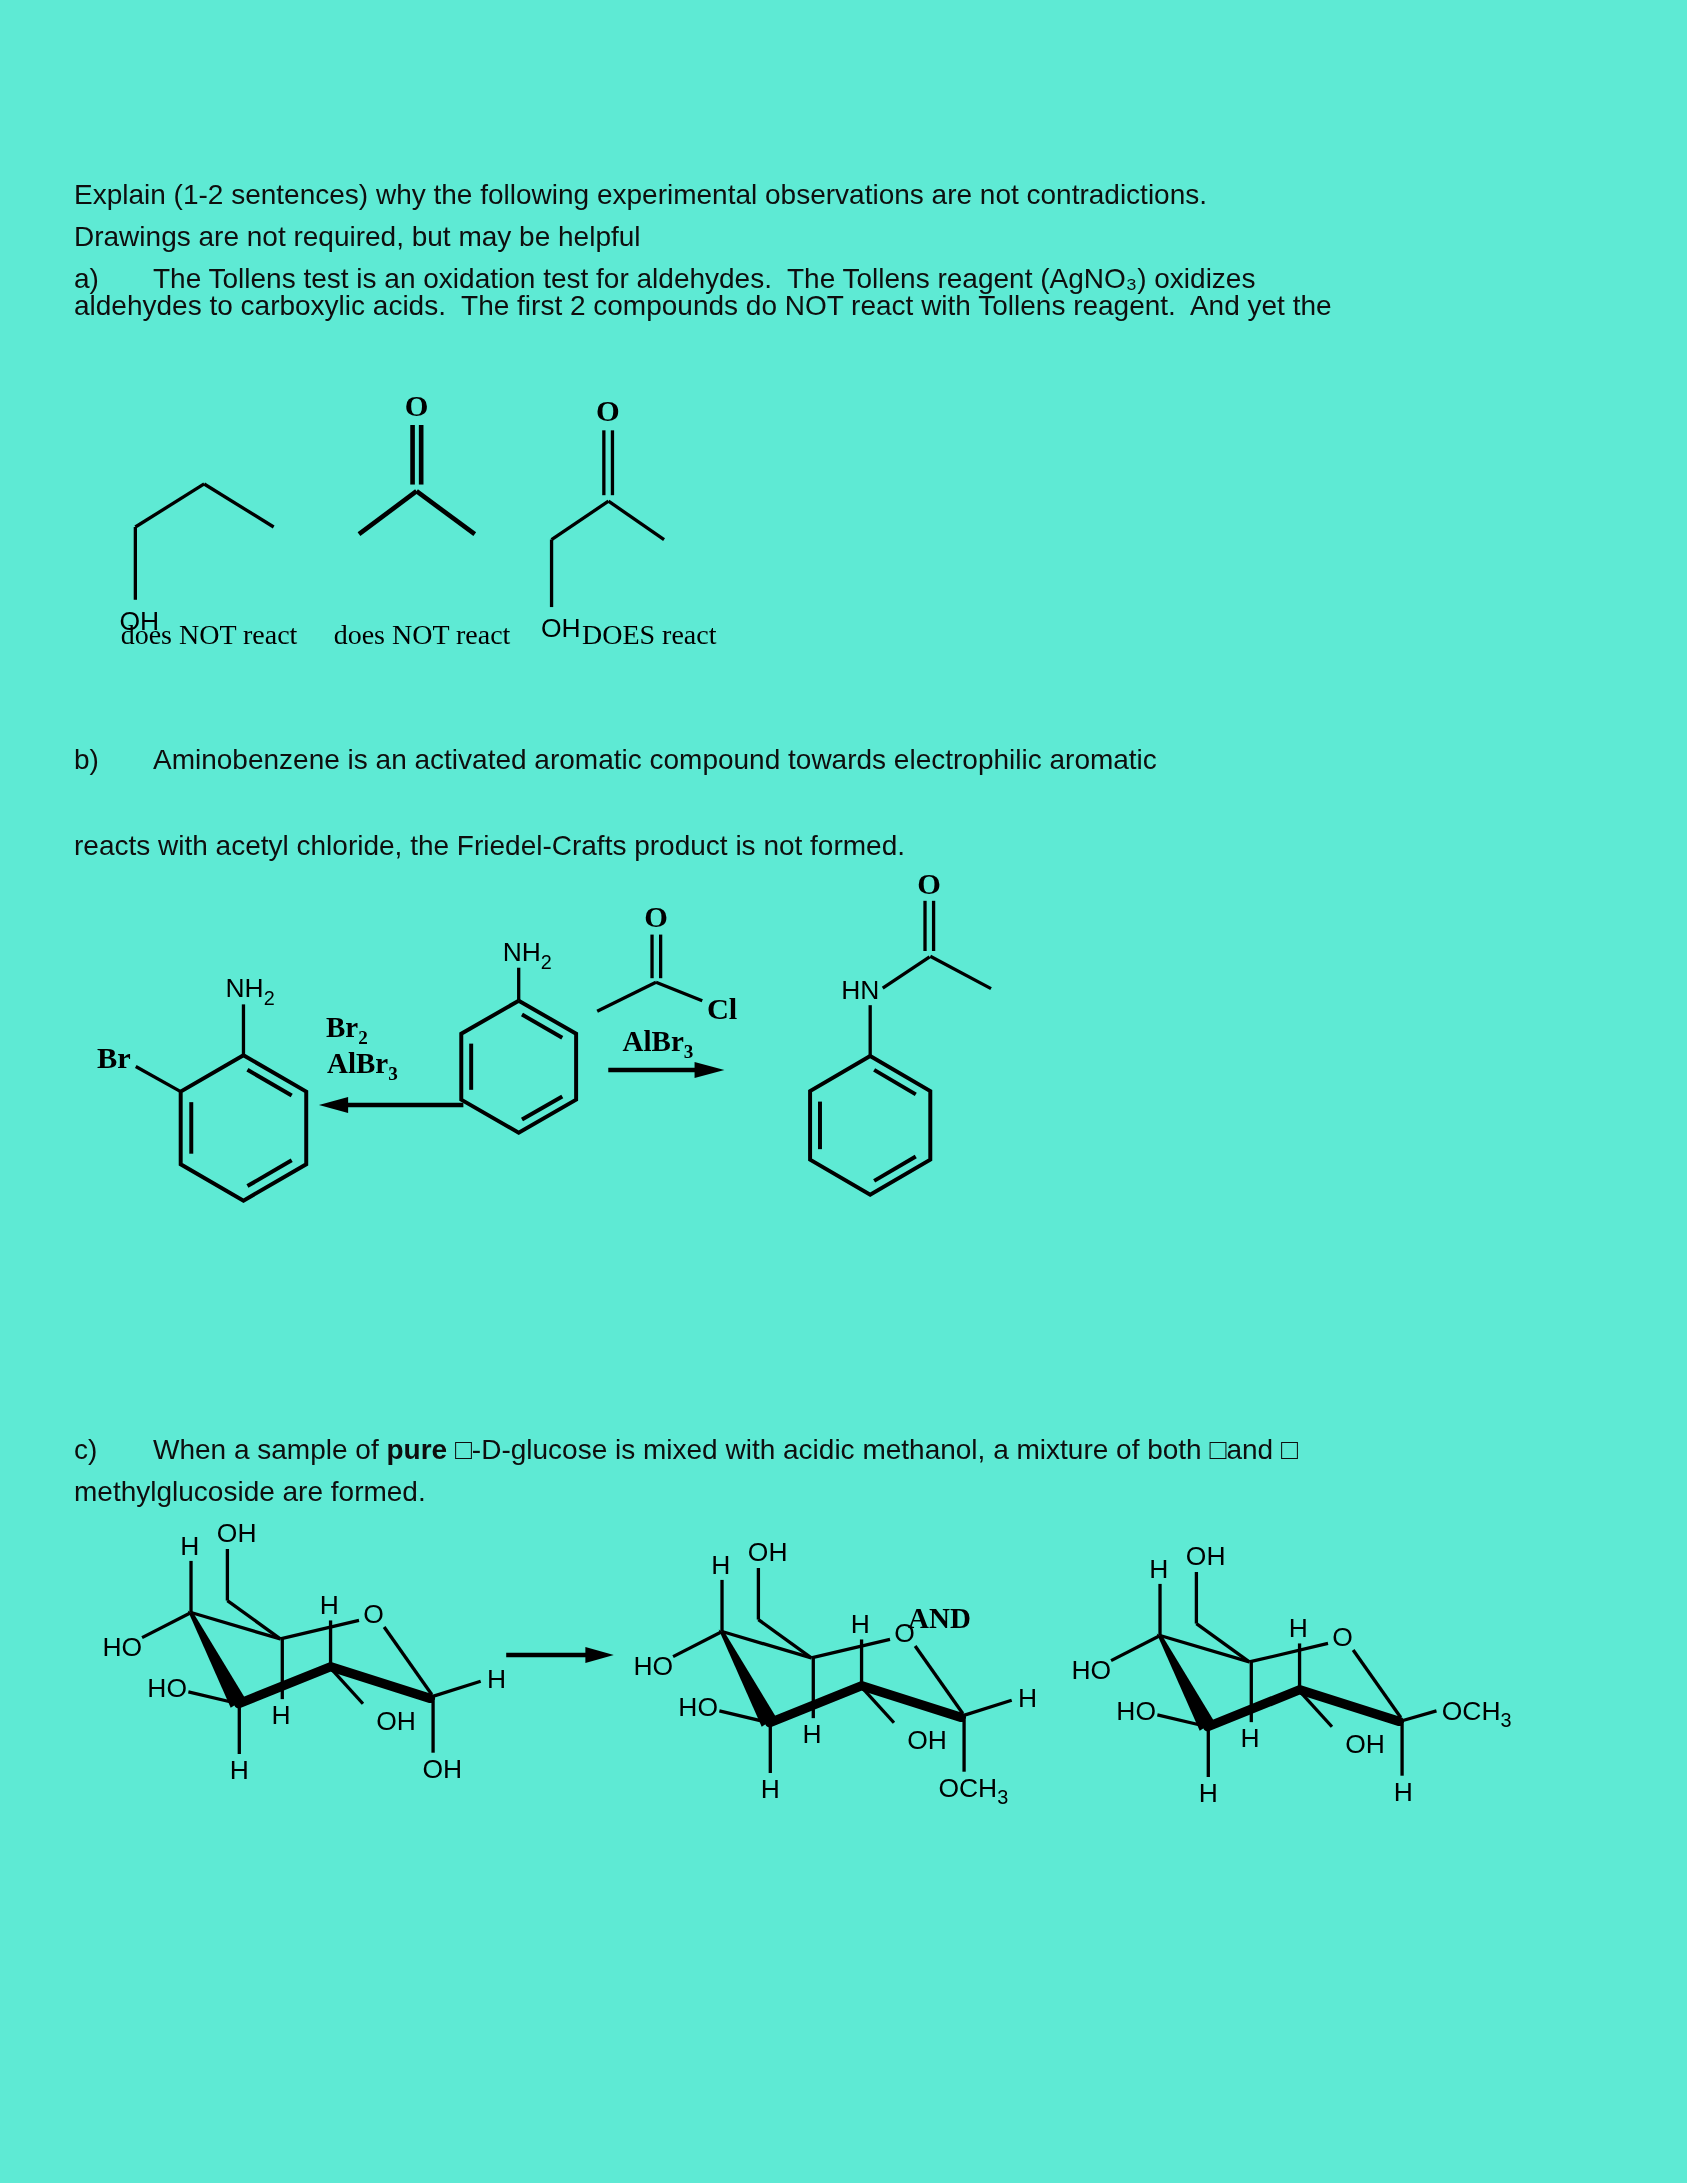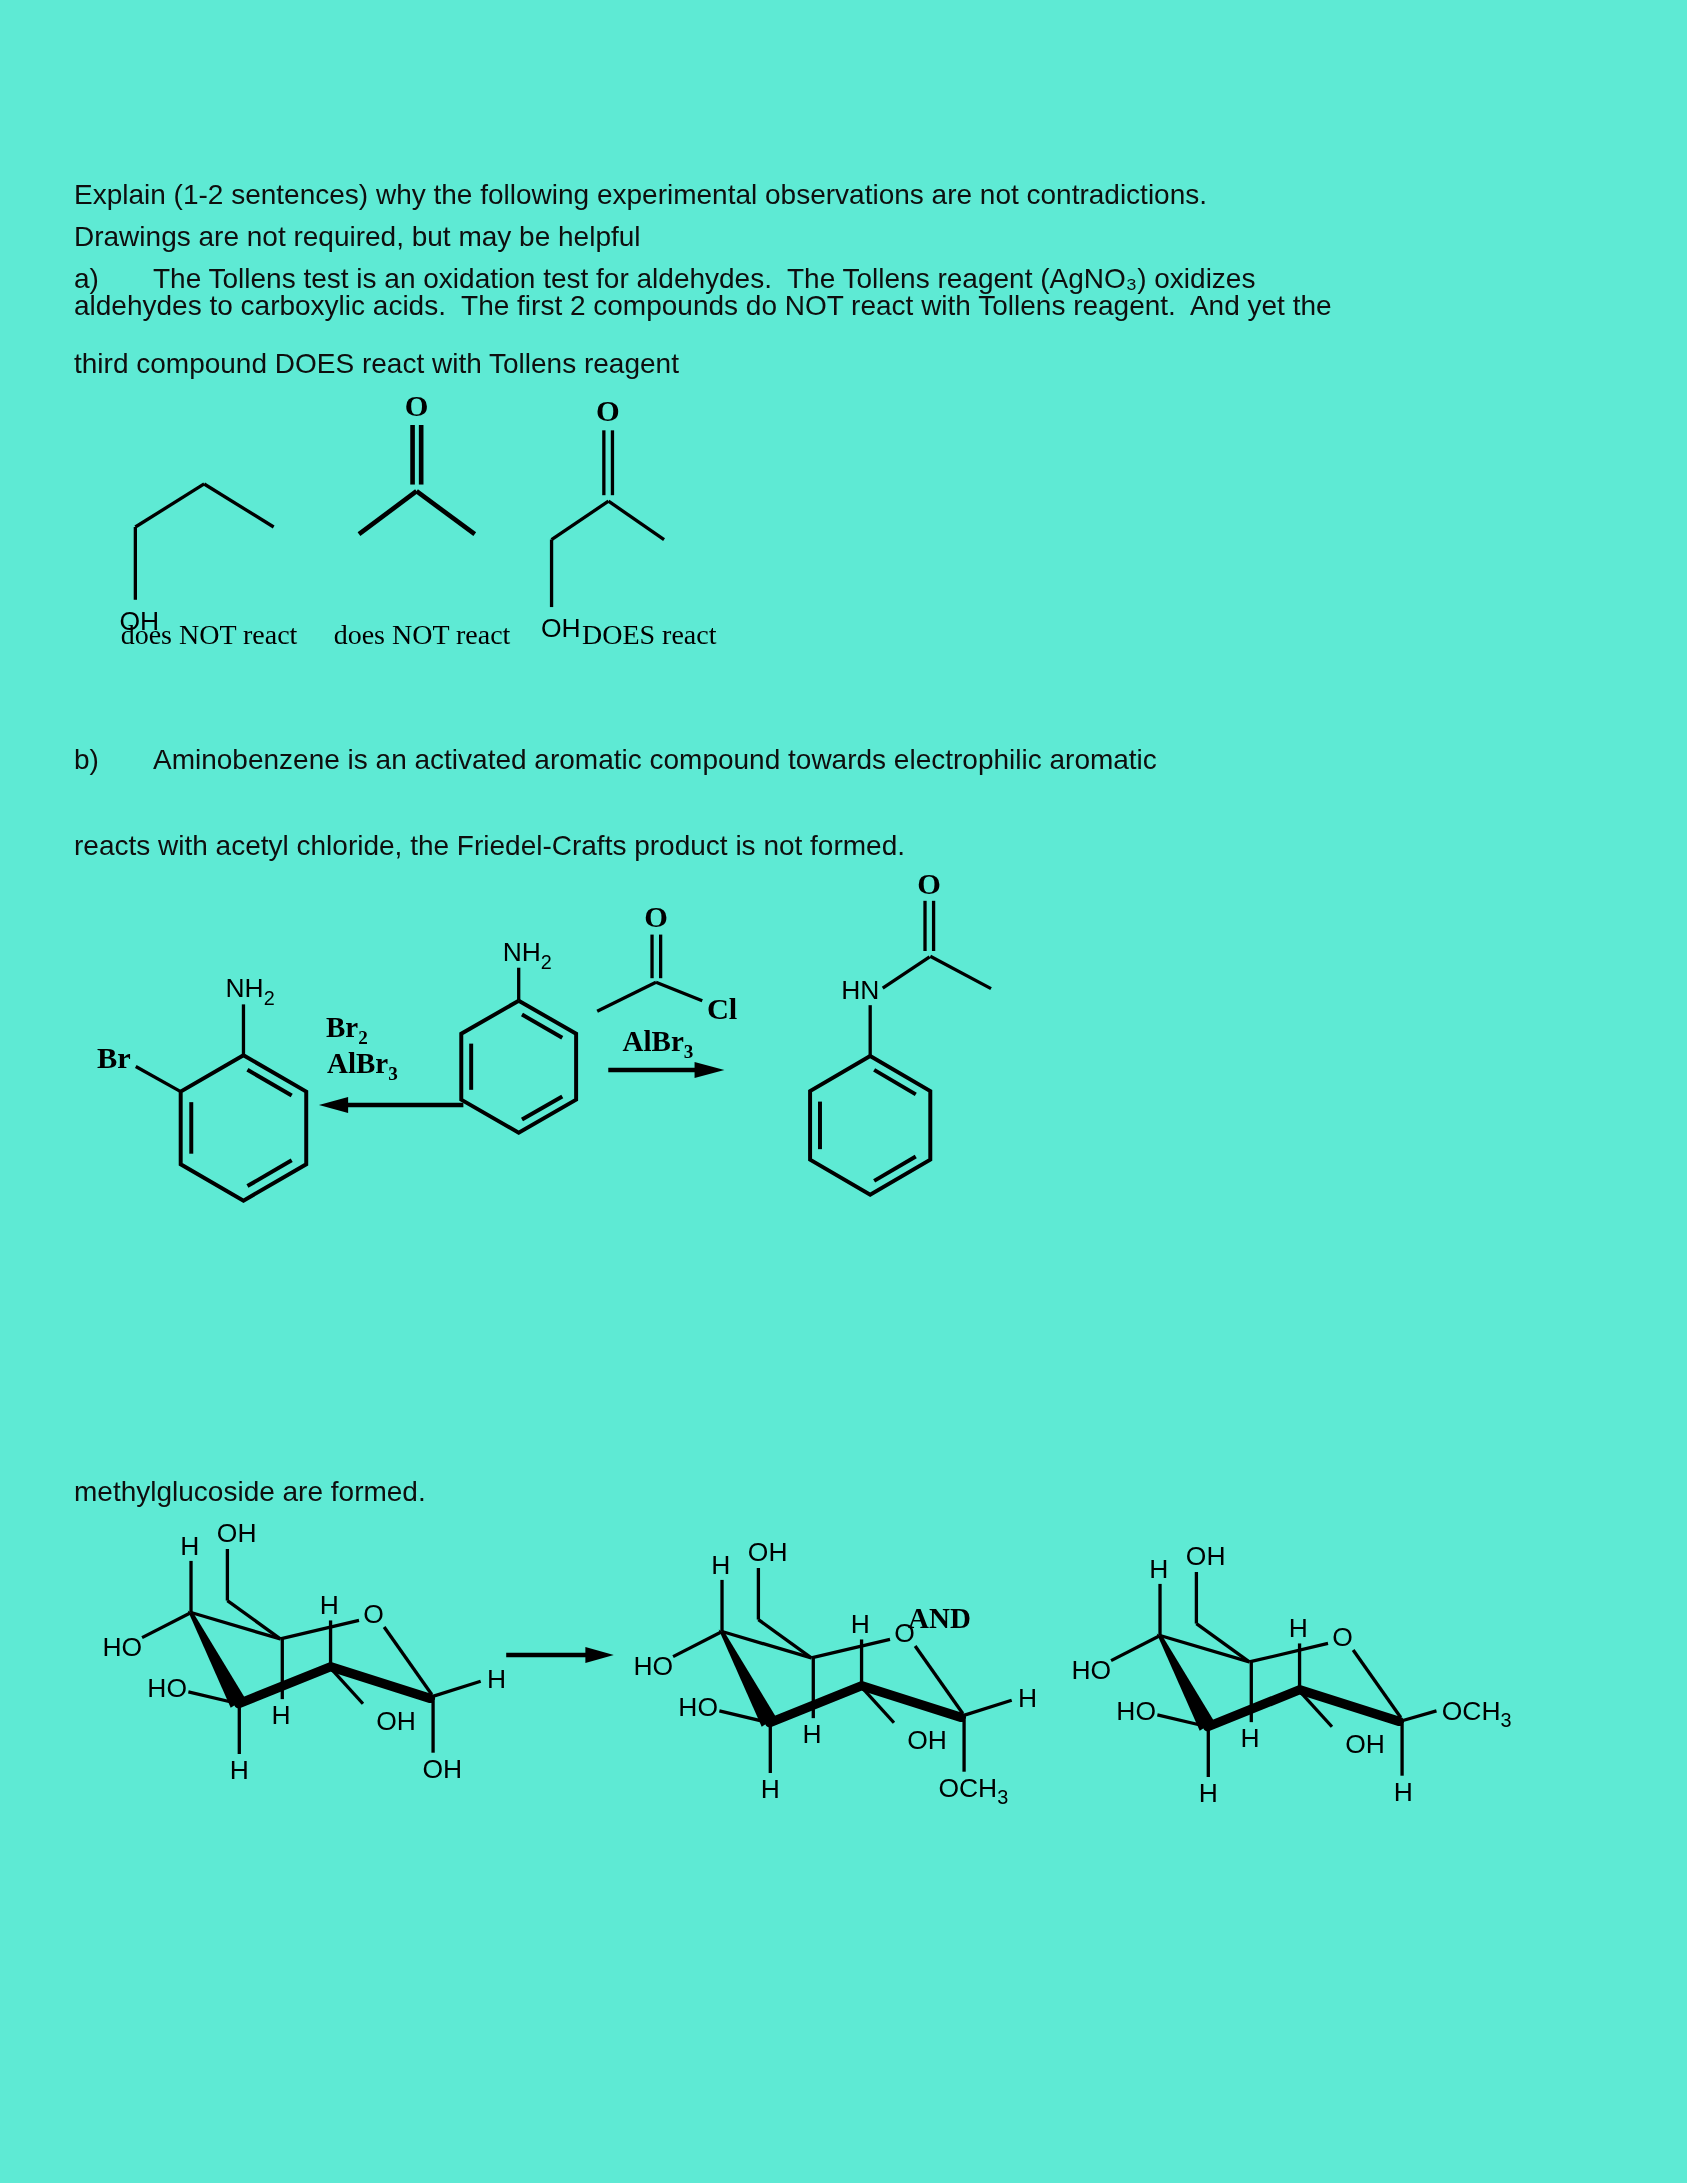--- a/index.html
+++ b/index.html
@@ -26,21 +26,20 @@
 </head>
 <body>
 
 <div class="page">
 
   <div class="qline" style="top:177px"><span>Explain (1-2 sentences) why the following experimental observations are not contradictions.</span></div>
   <div class="qline" style="top:219px"><span>Drawings are not required, but may be helpful</span></div>
 
   <div class="qline" style="top:261px"><span class="qlabel">a)</span><span>The Tollens test is an oxidation test for aldehydes.  The Tollens reagent (AgNO₃) oxidizes</span></div>
   <div class="qline" style="top:288px"><span>aldehydes to carboxylic acids.  The first 2 compounds do NOT react with Tollens reagent.  And yet the</span></div>
-  <div class="qline" style="top:346px"><span>third compound DOES react with Tollens reagent</span></div>
 
   <svg style="left:93px;top:370px" width="225" height="265" viewBox="0 0 340 400">
     <line x1="64" y1="237" x2="64" y2="347"></line>
     <line x1="64" y1="237" x2="168" y2="172"></line>
     <line x1="168" y1="172" x2="273" y2="237"></line>
     <text x="70" y="392" text-anchor="middle"><tspan>OH</tspan></text>
   </svg>
 
   <svg style="left:357px;top:384px" width="172" height="172" viewBox="0 0 260 260">
     <text x="90" y="48" text-anchor="middle" class="serif-lbl"><tspan>O</tspan></text>
@@ -122,20 +121,21 @@
     <line x1="276" y1="156" x2="368" y2="205"></line>
     <line x1="185" y1="230" x2="185" y2="307"></line>
     <g>
       <polyline class="ringline" points="185,307 276,360 276,464 185,517 94,464 94,360 185,307"></polyline>
       <line class="ringline" x1="191" y1="328" x2="254" y2="365"></line>
       <line class="ringline" x1="109" y1="376" x2="109" y2="448"></line>
       <line class="ringline" x1="254" y1="459" x2="191" y2="496"></line>
     </g>
   </svg>
 
+  <div class="qline" style="top:1432px"><span class="qlabel">c)</span><span>When a sample of </span><b>pure</b><span> □-D-glucose is mixed with acidic methanol, a mixture of both □and □</span></div>
   <div class="qline" style="top:1474px"><span>methylglucoside are formed.</span></div>
 
   <svg style="left:93px;top:1508px" width="450" height="291" viewBox="0 0 680 440">
     <text x="146" y="71" text-anchor="middle"><tspan>H</tspan></text>
     <line x1="148" y1="80" x2="148" y2="158"></line>
     <text x="217" y="52" text-anchor="middle"><tspan>OH</tspan></text>
     <line x1="203" y1="62" x2="203" y2="140"></line>
     <line x1="203" y1="140" x2="283" y2="198"></line>
     <line x1="148" y1="158" x2="283" y2="198"></line>
     <line x1="283" y1="198" x2="402" y2="170"></line>

